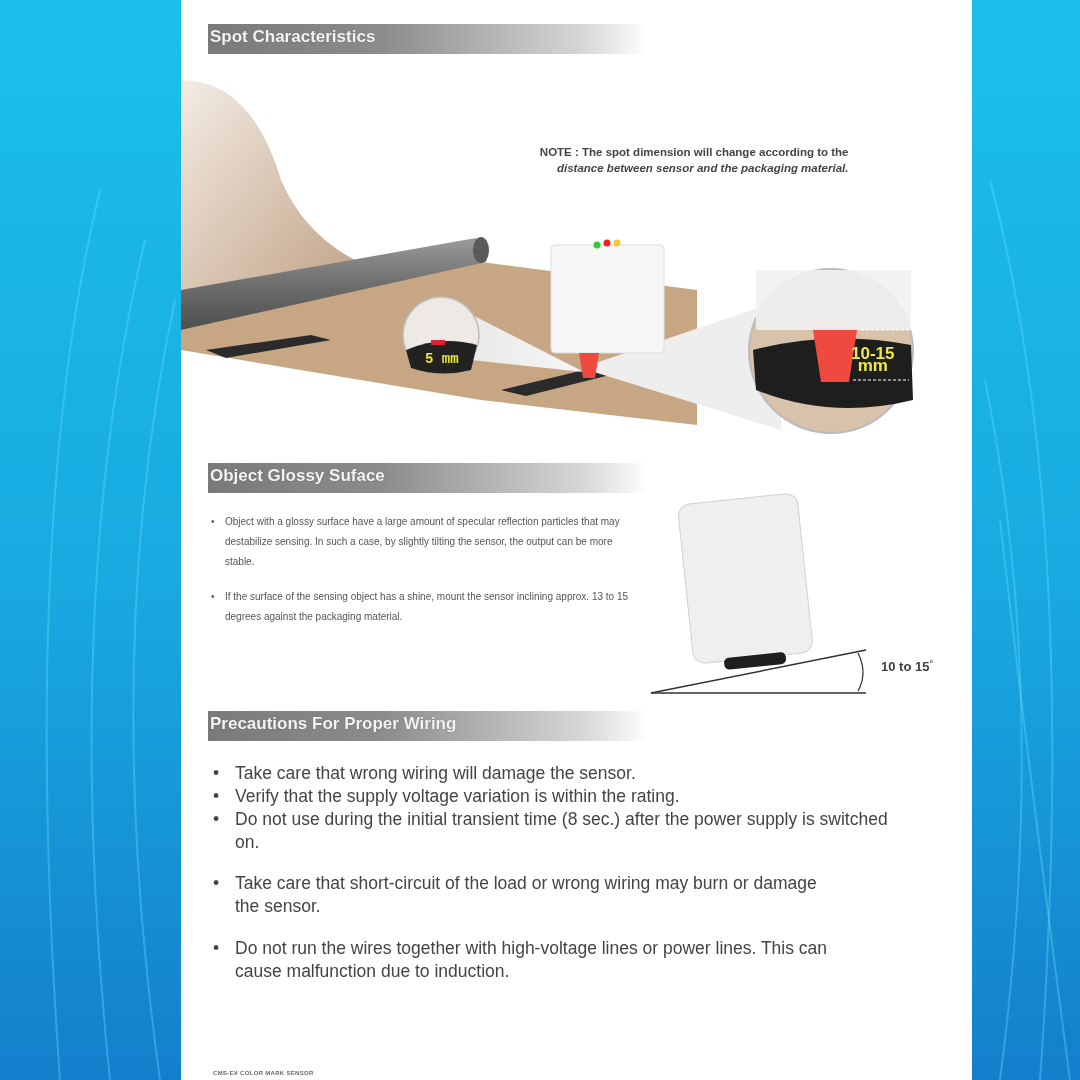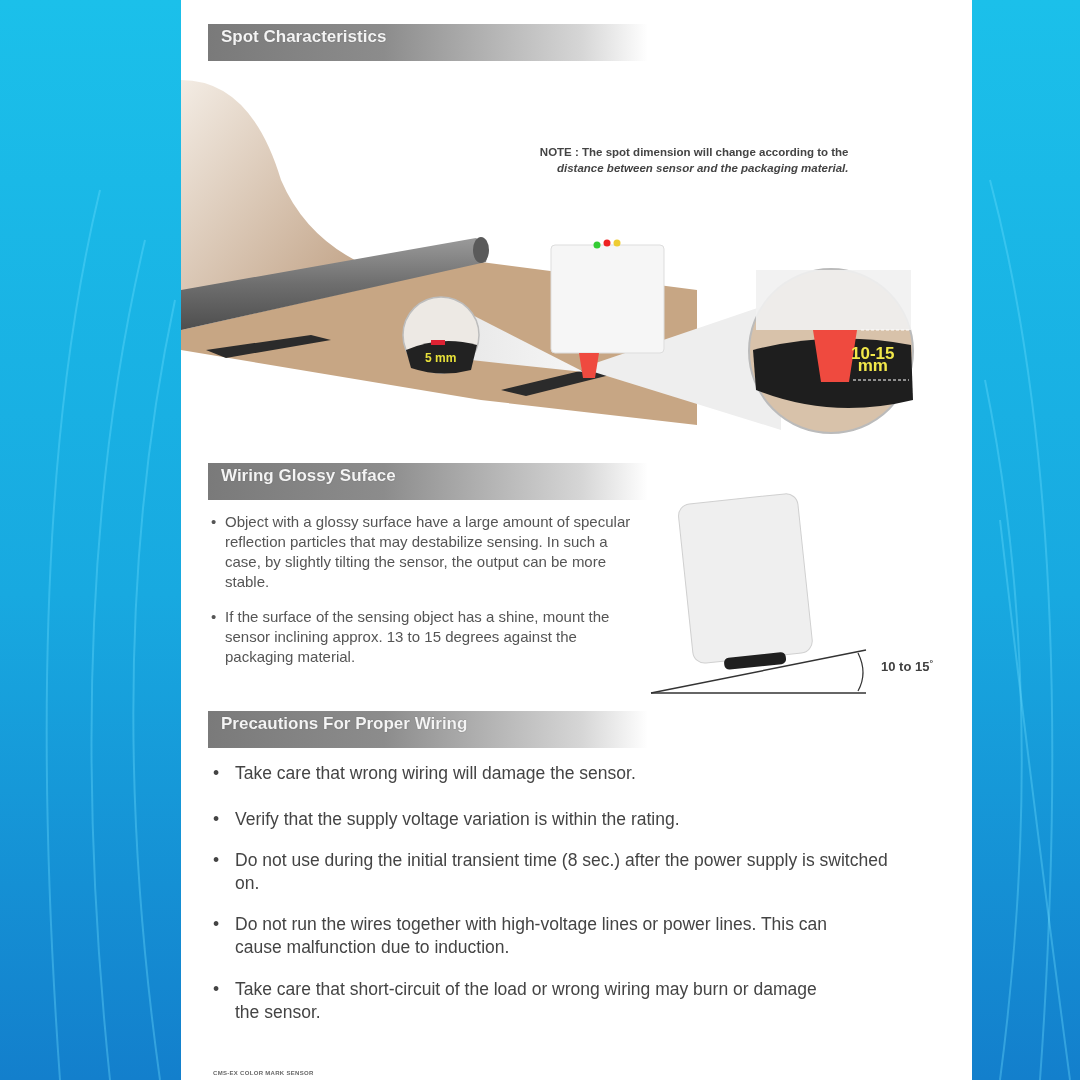--- a/index.html
+++ b/index.html
@@ -1,36 +1,36 @@
 <!DOCTYPE html>
 <html><head>
 <meta charset="utf-8">
 <style>
   html,body{margin:0;padding:0;}
   body{width:1080px;height:1080px;position:relative;overflow:hidden;
        font-family:"Liberation Sans",sans-serif;
        background:linear-gradient(180deg,#1bc0ea 0%,#18a9e0 55%,#137fcc 100%);}
   .bg-arcs{position:absolute;inset:0;pointer-events:none;}
   .page{position:absolute;left:181px;top:0;width:791px;height:1080px;background:#fff;overflow:hidden;}
-  .sec-head{position:absolute;left:27px;height:37px;width:440px;
+  .sec-head{position:absolute;left:27px;height:30px;width:440px;
             background:linear-gradient(90deg,#7a7a7a 0%,#8c8c8c 40%,#d6d6d6 85%,rgba(255,255,255,0) 100%);
-            color:#f4f4f4;font-weight:bold;font-size:17px;line-height:26px;padding-left:13px;box-sizing:border-box;
+            color:#f4f4f4;font-weight:bold;font-size:17px;line-height:26px;padding-left:2px;box-sizing:border-box;
             text-shadow:0 0 1px #555;}
   .note{position:absolute;left:330px;top:144px;font-size:11.5px;font-weight:bold;color:#444;line-height:16px;text-align:right;}
   .note .indent{padding-left:46px;display:block;font-style:italic;}
-  .glossy-list{position:absolute;left:30px;top:512px;width:420px;font-size:15px;color:#555;line-height:20px;}
+  .glossy-list{position:absolute;left:30px;top:512px;width:420px;font-size:10px;color:#555;line-height:20px;}
   .glossy-list .item{position:relative;padding-left:14px;margin-bottom:15px;}
   .glossy-list .item:before{content:"\2022";position:absolute;left:0;top:0;}
   .wiring-list{position:absolute;left:32px;top:762px;width:700px;font-size:17.5px;color:#444;line-height:23px;}
   .wiring-list .item{position:relative;padding-left:22px;}
   .wiring-list .item:before{content:"\2022";position:absolute;left:0;top:0;}
   .footer{position:absolute;left:32px;top:1070px;font-size:6px;color:#666;font-weight:bold;letter-spacing:.3px;}
   .deg-label{position:absolute;left:700px;top:658px;font-size:13px;color:#404040;font-weight:bold;}
   .deg-label sup{font-size:9px;}
-  .lbl5{position:absolute;left:244px;top:351px;font-size:12px;font-weight:bold;color:#e8e23a;}
+  .lbl5{position:absolute;left:244px;top:351px;font-size:14px;font-weight:bold;color:#e8e23a;font-family:Liberation Mono, monospace;}
   .lbl1015{position:absolute;left:670px;top:348px;font-size:17px;font-weight:bold;color:#f2e84a;line-height:12px;text-align:center;}
 </style>
 </head>
 <body>
 
 <svg class="bg-arcs" width="1080" height="1080">
   <g fill="none" stroke="#6fe0ff" stroke-opacity="0.35" stroke-width="2">
     <path d="M100 190 Q20 520 60 1080"></path>
     <path d="M145 240 Q60 600 110 1080"></path>
     <path d="M175 300 Q100 650 160 1080"></path>
@@ -95,40 +95,40 @@
   <div class="note">
     <span>NOTE : The spot dimension will change according to the</span>
     <span class="indent">distance between sensor and the packaging material.</span>
   </div>
   <div class="lbl5">5 mm</div>
   <div class="lbl1015">
     <div>10-15</div>
     <div>mm</div>
   </div>
 
-  <div class="sec-head" style="top:463px">Wiring Glossy Suface</div>
+  <div class="sec-head" style="top:463px">Object Glossy Suface</div>
   <div class="glossy-list">
     <div class="item">Object with a glossy surface have a large amount of specular reflection particles that may destabilize sensing. In such a case, by slightly tilting the sensor, the output can be more stable.</div>
     <div class="item">If the surface of the sensing object has a shine, mount the sensor inclining approx. 13 to 15 degrees against the packaging material.</div>
   </div>
 
   <svg width="300" height="220" style="position:absolute;left:465px;top:485px">
     <line x1="5" y1="208" x2="220" y2="208" stroke="#333" stroke-width="1.5"></line>
     <line x1="5" y1="208" x2="220" y2="165" stroke="#333" stroke-width="1.5"></line>
     <path d="M212 168 Q222 188 212 206" fill="none" stroke="#333" stroke-width="1.2"></path>
     <g transform="rotate(-6 85 100)">
       <rect x="40" y="15" width="120" height="160" rx="12" fill="#efefef" stroke="#d0d0d0"></rect>
       <rect x="70" y="172" width="62" height="12" rx="5" fill="#1f1f1f"></rect>
     </g>
   </svg>
   <div class="deg-label"><span>10 to 15</span><sup>°</sup></div>
 
   <div class="sec-head" style="top:711px">Precautions For Proper Wiring</div>
   <div class="wiring-list">
-    <div class="item" style="margin-bottom:23px">Take care that wrong wiring will damage the sensor.</div>
-    <div class="item" style="margin-bottom:18px">Verify that the supply voltage variation is within the rating.</div>
+    <div class="item" style="margin-bottom:0">Take care that wrong wiring will damage the sensor.</div>
+    <div class="item" style="">Verify that the supply voltage variation is within the rating.</div>
     <div class="item" style="margin-bottom:18px;width:660px">Do not use during the initial transient time (8 sec.) after the power supply is switched on.</div>
+    <div class="item" style="margin-bottom:19px;width:600px">Take care that short-circuit of the load or wrong wiring may burn or damage the sensor.</div>
     <div class="item" style="margin-bottom:19px;width:610px">Do not run the wires together with high-voltage lines or power lines. This can cause malfunction due to induction.</div>
-    <div class="item" style="margin-bottom:19px;width:600px">Take care that short-circuit of the load or wrong wiring may burn or damage the sensor.</div>
   </div>
 
   <div class="footer">CMS-EX COLOR MARK SENSOR</div>
 </div>
 
 </body></html>

